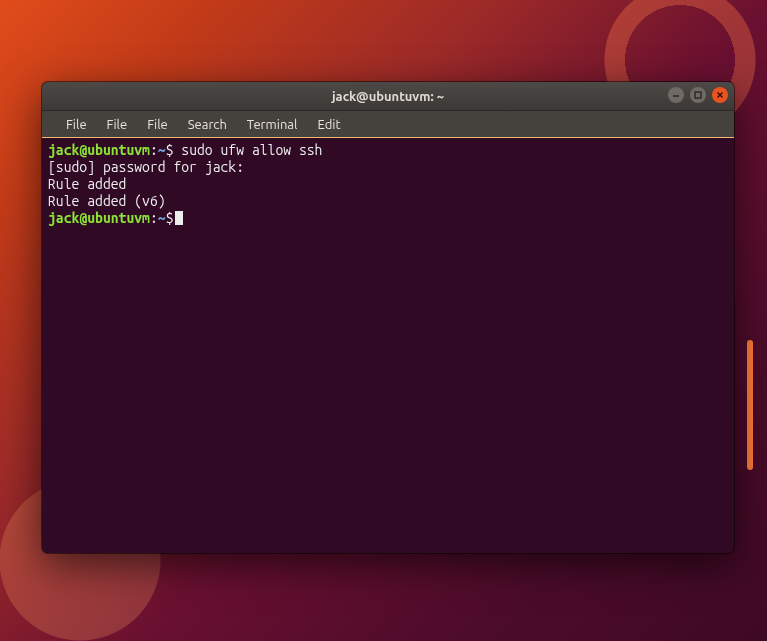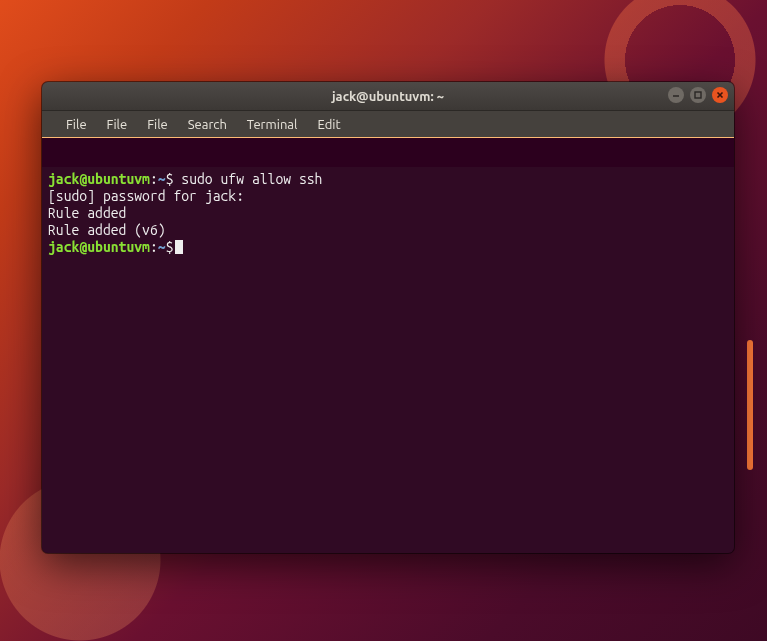--- a/index.html
+++ b/index.html
@@ -44,21 +44,20 @@
   }
   .menu-item{padding:2px 8px;cursor:pointer;border-radius:2px;}
 
   .term{
     flex:1;
     background:#300a24;
     padding:4px 6px;
     font-family:"Ubuntu Mono","DejaVu Sans Mono",monospace;
     font-size:14px;line-height:17px;color:#eee;
     white-space:pre;
-    margin-top:29px;
   }
   .p-user{color:#8ae234;font-weight:bold;}
   .p-at{color:#8ae234;font-weight:bold;}
   .p-host{color:#8ae234;font-weight:bold;}
   .p-colon{color:#eeeeec;}
   .p-path{color:#729fcf;font-weight:bold;}
   .p-sym{color:#eeeeec;}
   .cursor{display:inline-block;width:8px;height:14px;background:#eee;vertical-align:-2px;margin-left:2px;}
 </style>
 </head>

